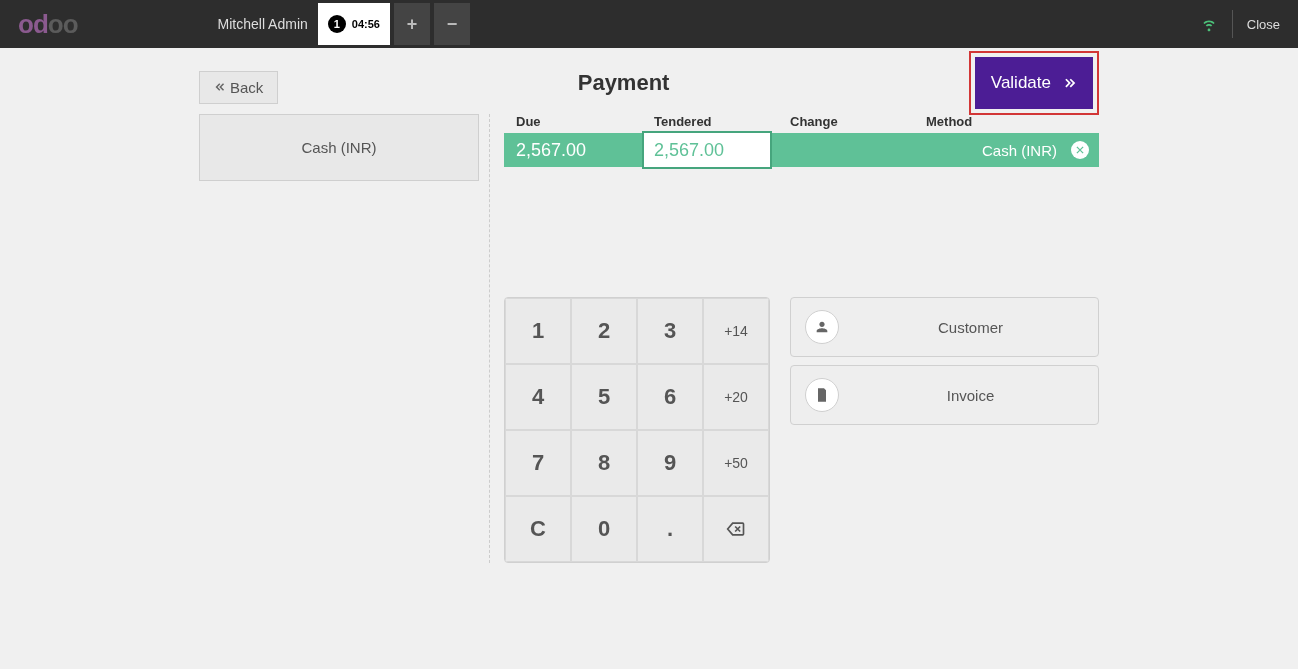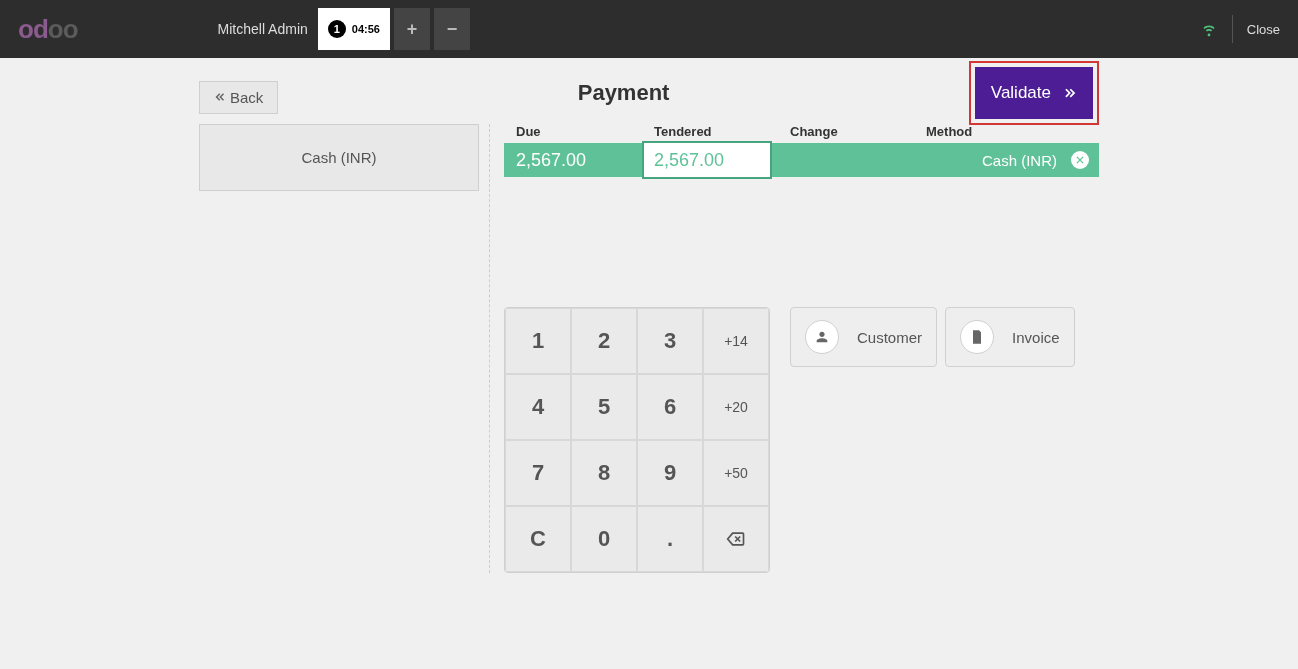--- a/index.html
+++ b/index.html
@@ -1,19 +1,19 @@
 <!DOCTYPE html>
 <html><head>
 <meta charset="utf-8">
 <style>
 * { box-sizing: border-box; margin: 0; padding: 0; }
 body { font-family: "Helvetica Neue", Helvetica, Arial, sans-serif; background: #f0f0f0; width: 1298px; height: 669px; overflow: hidden; }
 
 
-.topbar { background: #2d2d2d; height: 58px; display: flex; align-items: center; color: #ddd; font-size: 14px; }
+.topbar { background: #2d2d2d; height: 48px; display: flex; align-items: center; color: #ddd; font-size: 14px; }
 .logo { display: flex; align-items: center; margin-left: 18px; margin-right: 140px; }
 .logo-text { font-weight: 900; font-size: 26px; letter-spacing: -1px; }
 .logo-o { color: #8b5a8f; }
 .logo-d { color: #8b5a8f; }
 .logo-oo { color: #5b5b5b; }
 .username { margin-right: 10px; }
 .tab-white { background: #fff; color: #000; height: 42px; display: flex; align-items: center; padding: 0 10px; gap: 6px; }
 .tab-badge { background: #000; color: #fff; width: 18px; height: 18px; border-radius: 50%; display: inline-flex; align-items: center; justify-content: center; font-size: 11px; font-weight: bold; }
 .tab-time { font-size: 11px; font-weight: bold; }
 .tab-btn { width: 36px; height: 42px; background: #444; display: inline-flex; align-items: center; justify-content: center; margin-left: 4px; color: #bbb; font-size: 18px; font-weight: bold; }
@@ -51,21 +51,21 @@
 .pl-change { width: 136px; }
 .pl-method { flex: 1; display: flex; align-items: center; justify-content: flex-end; padding-right: 10px; gap: 14px; font-size: 15px; }
 .pl-remove { background: #fff; color: #5fc197; width: 18px; height: 18px; border-radius: 50%; display: inline-flex; align-items: center; justify-content: center; font-size: 12px; font-weight: bold; cursor: pointer; }
 
 .bottom-row { display: flex; gap: 20px; margin-top: 130px; }
 .keypad { display: grid; grid-template-columns: repeat(4, 66px); grid-template-rows: repeat(4, 66px); border: 1px solid #d0d0d0; border-radius: 4px; overflow: hidden; background: #e8e8e8; }
 .key { border: 1px solid #d8d8d8; background: #eaeaea; display: flex; align-items: center; justify-content: center; font-size: 22px; font-weight: bold; color: #555; cursor: pointer; }
 .key.small { font-size: 14px; font-weight: normal; }
 .key svg { width: 20px; height: 20px; }
 
-.side-btns { flex: 1; display: flex; flex-direction: row; gap: 8px; }
+.side-btns { flex: 1; display: flex; flex-direction: column; gap: 8px; }
 .side-btn { border: 1px solid #d0d0d0; border-radius: 4px; background: #eee; height: 60px; display: flex; align-items: center; padding: 0 14px; gap: 18px; cursor: pointer; font-size: 15px; color: #555; }
 .side-btn .icon-circ { width: 34px; height: 34px; border-radius: 50%; background: #fff; border: 1px solid #d0d0d0; display: inline-flex; align-items: center; justify-content: center; }
 .side-btn .icon-circ svg { width: 16px; height: 16px; fill: #666; }
 .side-btn span.lbl { flex: 1; text-align: center; }
 </style>
 </head>
 <body>
 
 <div class="topbar">
   <div class="logo">

